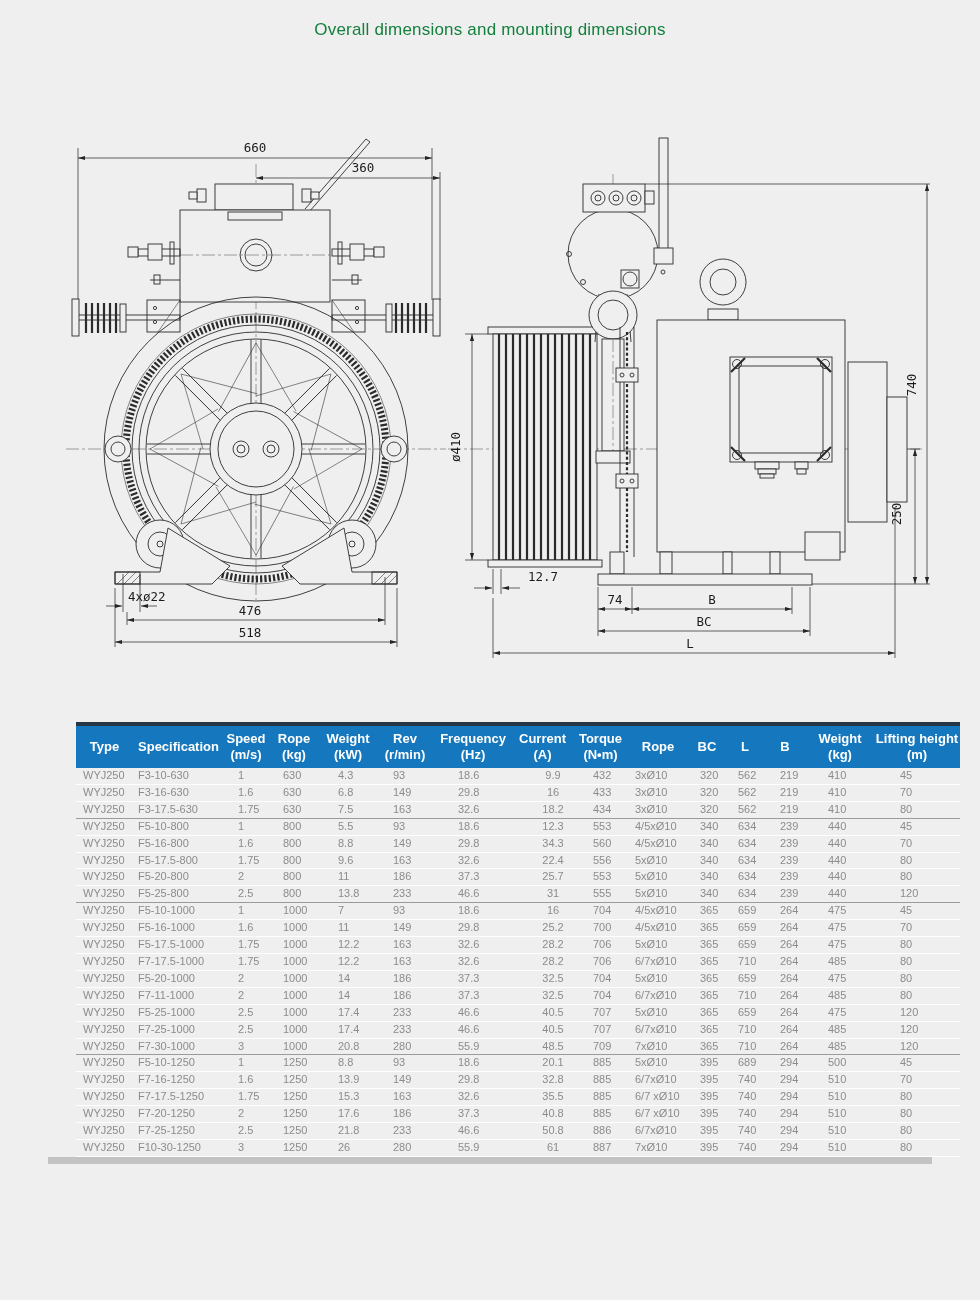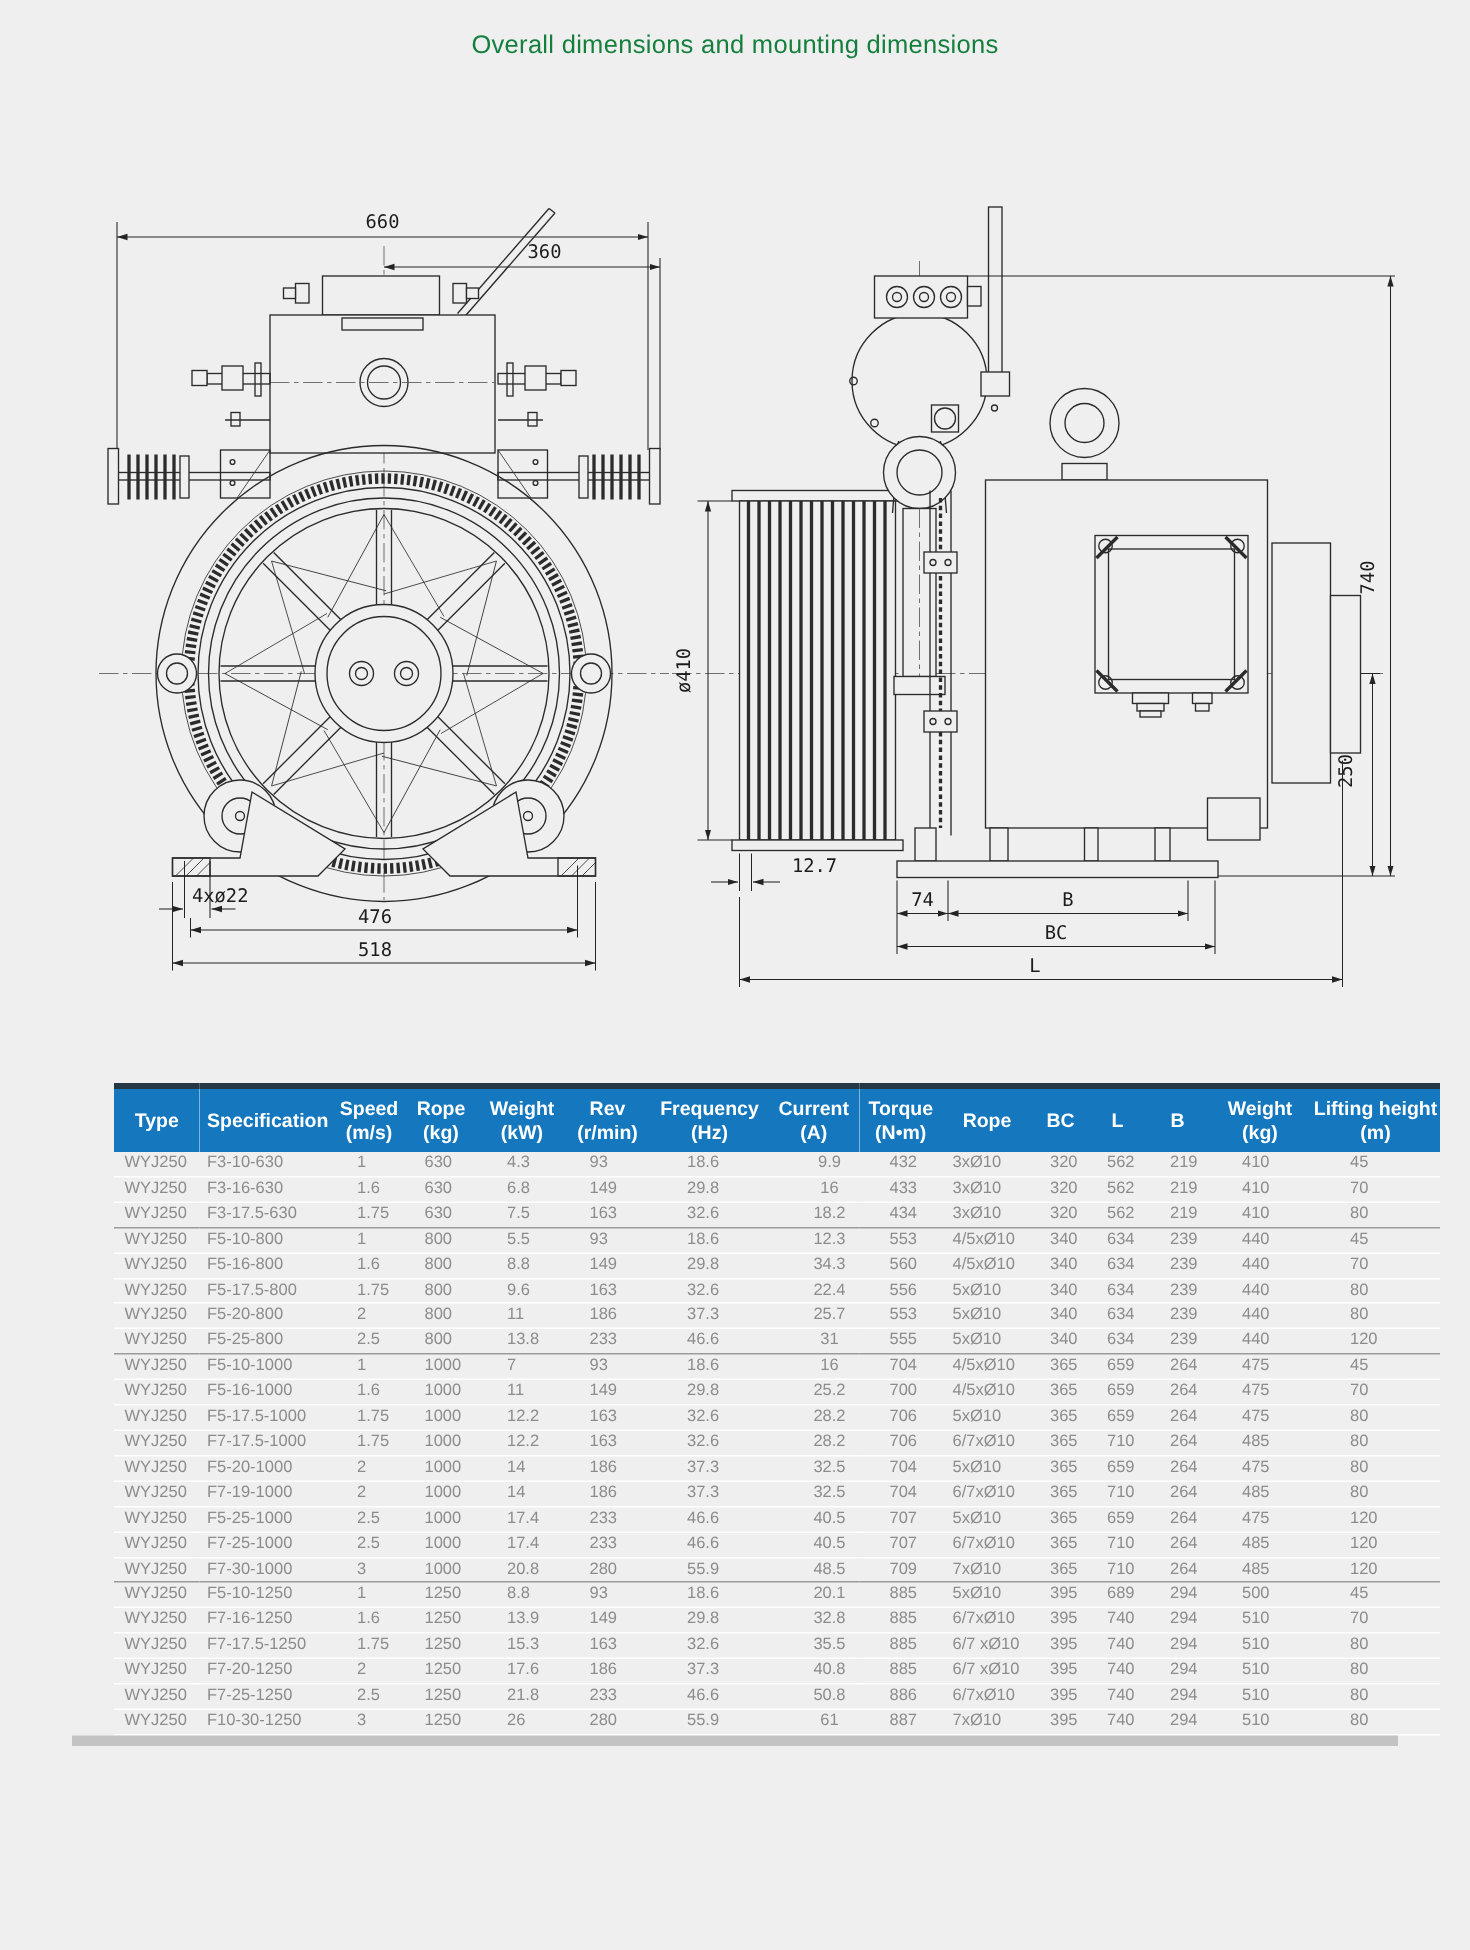--- a/index.html
+++ b/index.html
@@ -681,21 +681,21 @@
         <td class="c8">704</td>
         <td class="c9">5xØ10</td>
         <td class="c10">365</td>
         <td class="c11">659</td>
         <td class="c12">264</td>
         <td class="c13">475</td>
         <td class="c14">80</td>
       </tr>
       <tr>
         <td class="c0">WYJ250</td>
-        <td class="c1">F7-19-1000</td>
+        <td class="c1">F7-11-1000</td>
         <td class="c2">2</td>
         <td class="c3">1000</td>
         <td class="c4">14</td>
         <td class="c5">186</td>
         <td class="c6">37.3</td>
         <td class="c7">32.5</td>
         <td class="c8">704</td>
         <td class="c9">6/7xØ10</td>
         <td class="c10">365</td>
         <td class="c11">710</td>

